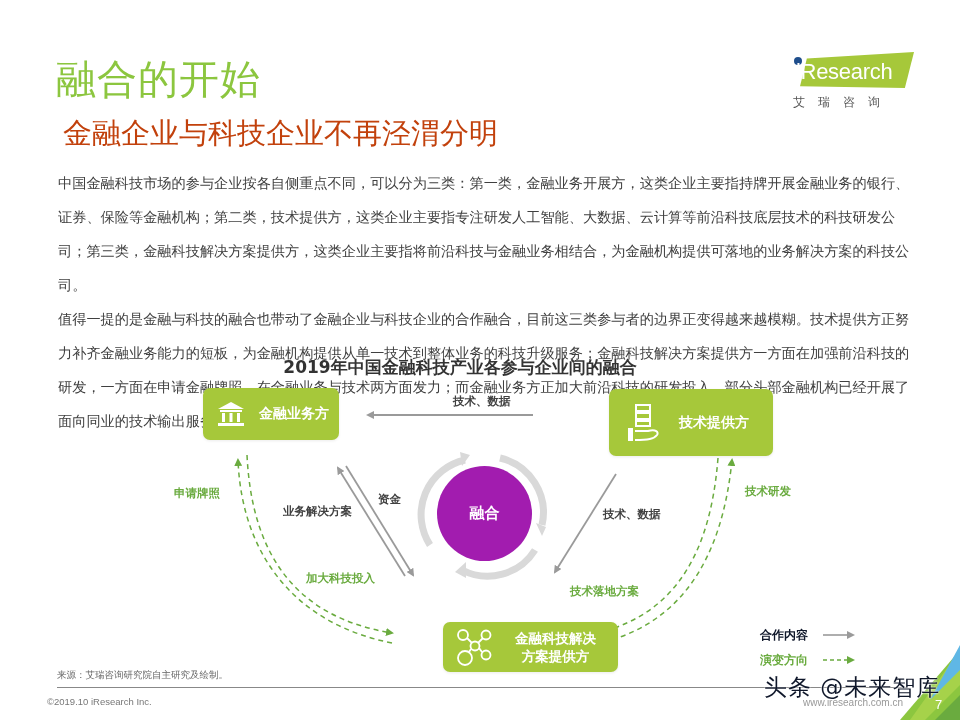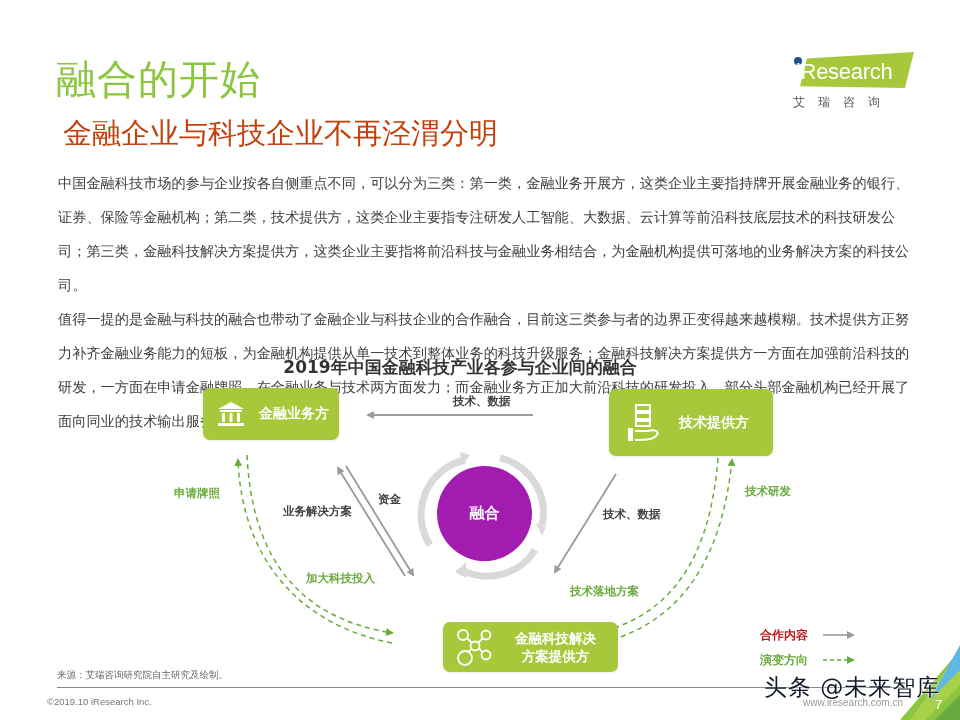--- a/index.html
+++ b/index.html
@@ -181,21 +181,21 @@
 
 <div class="lbl gray" style="left:453px;top:394px;">技术、数据</div>
 <div class="lbl gray" style="left:283px;top:504px;">业务解决方案</div>
 <div class="lbl gray" style="left:378px;top:492px;">资金</div>
 <div class="lbl gray" style="left:603px;top:507px;">技术、数据</div>
 <div class="lbl green" style="left:174px;top:486px;">申请牌照</div>
 <div class="lbl green" style="left:306px;top:571px;">加大科技投入</div>
 <div class="lbl green" style="left:745px;top:484px;">技术研发</div>
 <div class="lbl green" style="left:570px;top:584px;">技术落地方案</div>
 
-<div class="legend-row" style="left:760px;top:627px;color:#b91c1c;">
+<div class="legend-row" style="left:760px;top:627px;color:#0f172a;">
   <span>合作内容</span>
 </div>
 <div class="legend-row" style="left:760px;top:652px;color:#6aab3f;">
   <span>演变方向</span>
 </div>
 
 <div class="source">来源：艾瑞咨询研究院自主研究及绘制。</div>
 <div class="footer-line"></div>
 <div class="copyright">©2019.10 iResearch Inc.</div>
 

